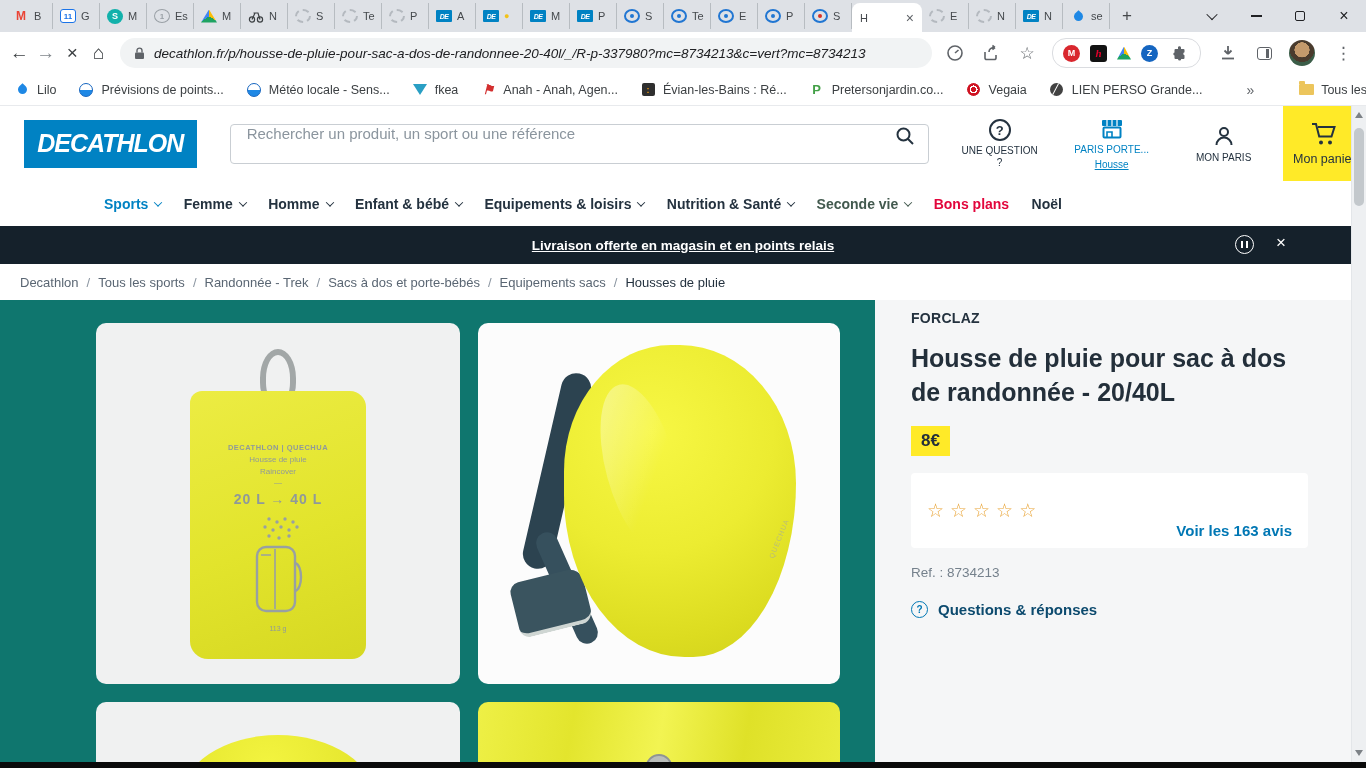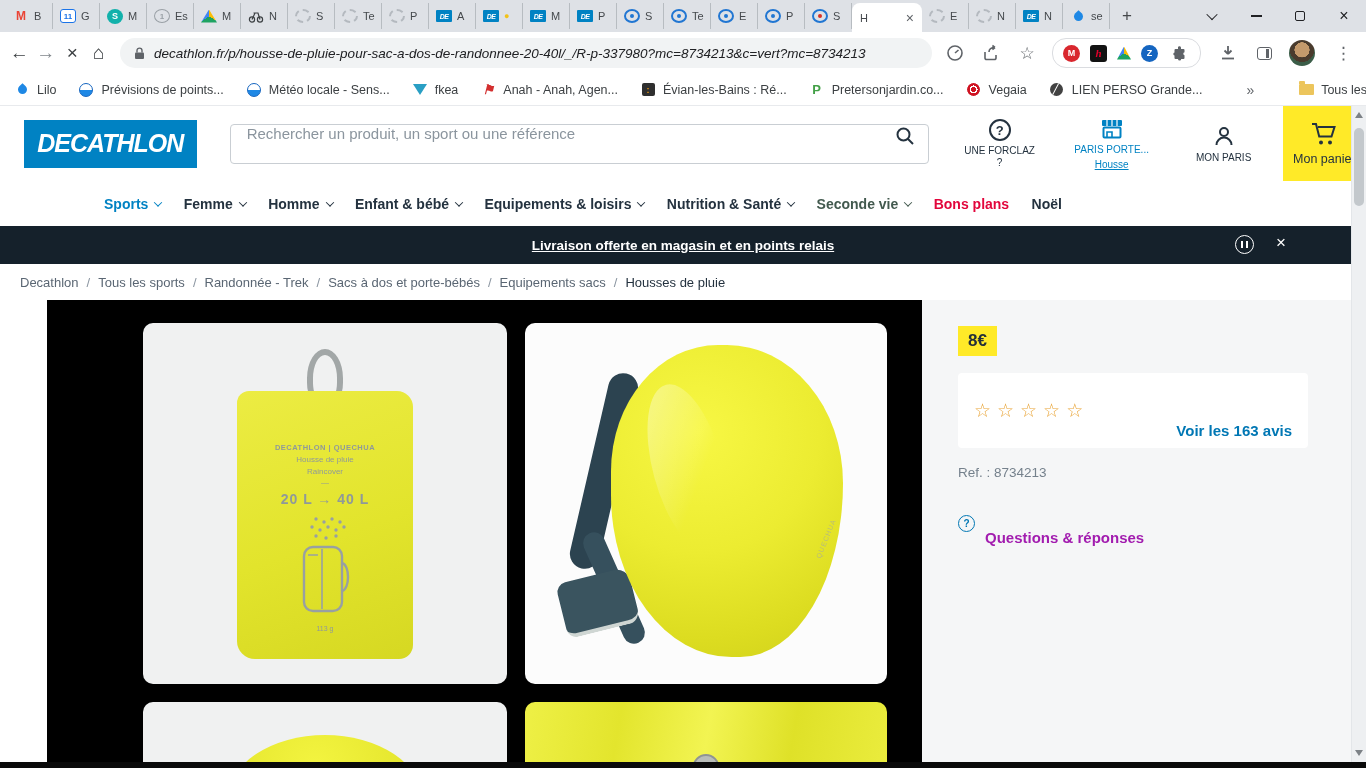--- a/index.html
+++ b/index.html
@@ -109,21 +109,21 @@
   .banner-close { position:absolute; right:80px; top:7px; color:#fff; font-size:17px; cursor:pointer; }
 
   
   .breadcrumb { position:absolute; top:264px; left:0; width:1366px; height:36px; background:#fff; display:flex; align-items:center; padding-left:20px; font-size:13px; color:#5a6673; gap:8px; }
   .breadcrumb .bc { cursor:pointer; }
   .breadcrumb .bc.last { color:#24323f; cursor:default; }
   .breadcrumb .sep { color:#8a95a0; }
 
   
   .main { position:absolute; top:300px; left:0; width:1366px; height:468px; display:flex; overflow:hidden; }
-  .gallery { width:875px; background:#000000; padding:23px 0 0 96px;margin-left:47px; }
+  .gallery { width:875px; background:#0f766e; padding:23px 0 0 96px; }
   .g-grid { display:grid; grid-template-columns:364px 362px; gap:18px; }
   .gcard { border-radius:10px; position:relative; overflow:hidden; }
   .gcard.r1 { height:361px; }
   .gcard.r2 { height:170px; }
   .bg-grey { background:#f0f1f1; }
   .bg-white { background:#fcfcfc; }
 
   
   .pouch { position:absolute; left:50%; top:68px; transform:translateX(-50%); width:176px; height:268px; background:linear-gradient(160deg,#ecec43 0%,#e2e42c 55%,#d6d822 100%); border-radius:12px 16px 14px 18px; display:flex; flex-direction:column; align-items:center; padding-top:52px; }
   .pouch-loop { position:absolute; left:50%; top:26px; transform:translateX(-50%); width:36px; height:58px; border:6px solid #a2a7a7; border-radius:50% 50% 42% 42%; }
@@ -153,21 +153,21 @@
   .brand { font-size:14px; font-weight:bold; color:#24323f; letter-spacing:0.3px; cursor:pointer; }
   .ptitle { margin-top:16px; font-size:25px; font-weight:bold; color:#232f3a; line-height:1.35; }
   .price-badge { display:inline-block; margin-top:16px; background:#ffea28; padding:5px 10px; font-size:17px; font-weight:bold; color:#232f3a; }
   .review-card { margin-top:17px; background:#fff; border-radius:4px; padding:9px 16px; display:flex; align-items:center; justify-content:space-between; }
   .stars { color:#e9a63b; font-size:19px; letter-spacing:6px; }
   .review-link { color:#0077b4; font-size:15px; font-weight:bold; cursor:pointer;margin-top:40px; }
   .ref { margin-top:17px; font-size:13.5px; color:#75818c; }
   .pdesc { margin-top:13px; font-size:15px; color:#3f4c57; line-height:1.52; }
   .qa-row { margin-top:21px; display:flex; align-items:center; gap:10px; cursor:pointer; }
   .qa-circ { width:17px; height:17px; border:1.6px solid #0077b4; border-radius:50%; display:flex; align-items:center; justify-content:center; font-size:10px; font-weight:bold; color:#0077b4; }
-  .qa-label { color:#a21caf; font-size:15px; font-weight:bold;margin-top:28px; }
+  .qa-label { color:#0c4a6e; font-size:15px; font-weight:bold; }
 
   
   .page-scrollbar { position:absolute; top:106px; right:0; bottom:6px; width:15px; background:#eef0f2; border-left:1px solid #e3e6e9; z-index:40; }
   .sb-up { position:absolute; top:6px; left:3px; width:0; height:0; border-left:4.5px solid transparent; border-right:4.5px solid transparent; border-bottom:6px solid #7d8287; cursor:pointer; }
   .sb-thumb { position:absolute; top:22px; left:2px; width:10px; height:78px; border-radius:5px; background:#c3c8cc; cursor:grab; }
   .sb-down { position:absolute; bottom:6px; left:3px; width:0; height:0; border-left:4.5px solid transparent; border-right:4.5px solid transparent; border-top:6px solid #7d8287; cursor:pointer; }
   .bottom-strip { position:absolute; left:0; bottom:0; width:1366px; height:6px; background:#0a0a0a; z-index:50; }
 </style>
 </head>
 <body>
@@ -406,21 +406,21 @@
     <div class="searchbar">
       <span class="ph">Rechercher un produit, un sport ou une référence</span>
       <svg width="22" height="22" viewBox="0 0 22 22">
           <circle cx="9.5" cy="9.5" r="6" fill="none" stroke="#24323f" stroke-width="2"></circle>
           <path d="M14 14 L19 19" stroke="#24323f" stroke-width="2"></path>
         </svg>
     </div>
     <div class="hdr-actions">
       <div class="hdr-item">
         <span class="q-circ">?</span>
-        <span>UNE FORCLAZ</span>
+        <span>UNE QUESTION</span>
         <span style="margin-top:-3px;">?</span>
       </div>
       <div class="hdr-item store">
         <svg width="26" height="22" viewBox="0 0 26 22">
             <rect x="3" y="2" width="20" height="6" rx="1" fill="#0082c3"></rect>
             <path d="M8 2 v6 M13 2 v6 M18 2 v6" stroke="#fff" stroke-width="1.2"></path>
             <rect x="4.5" y="9.5" width="17" height="10" rx="1" fill="none" stroke="#0082c3" stroke-width="2"></rect>
             <path d="M8 19 v-5 h5 v5" fill="none" stroke="#0082c3" stroke-width="1.6"></path>
           </svg>
         <span>PARIS PORTE...</span>
@@ -552,20 +552,22 @@
           <div class="dome"></div>
         </div>
 
         <div class="gcard r2 closeup">
           <div class="toggle"></div>
         </div>
       </div>
     </div>
 
     <div class="panel">
+      <div class="brand">FORCLAZ</div>
+      <h1 class="ptitle">Housse de pluie pour sac à dos de randonnée - 20/40L</h1>
       <div class="price-badge">8€</div>
       <div class="review-card">
         <span class="stars">☆☆☆☆☆</span>
         <span class="review-link">Voir les 163 avis</span>
       </div>
       <div class="ref">Ref. : 8734213</div>
       <div class="qa-row">
         <span class="qa-circ">?</span>
         <span class="qa-label">Questions &amp; réponses</span>
       </div>

